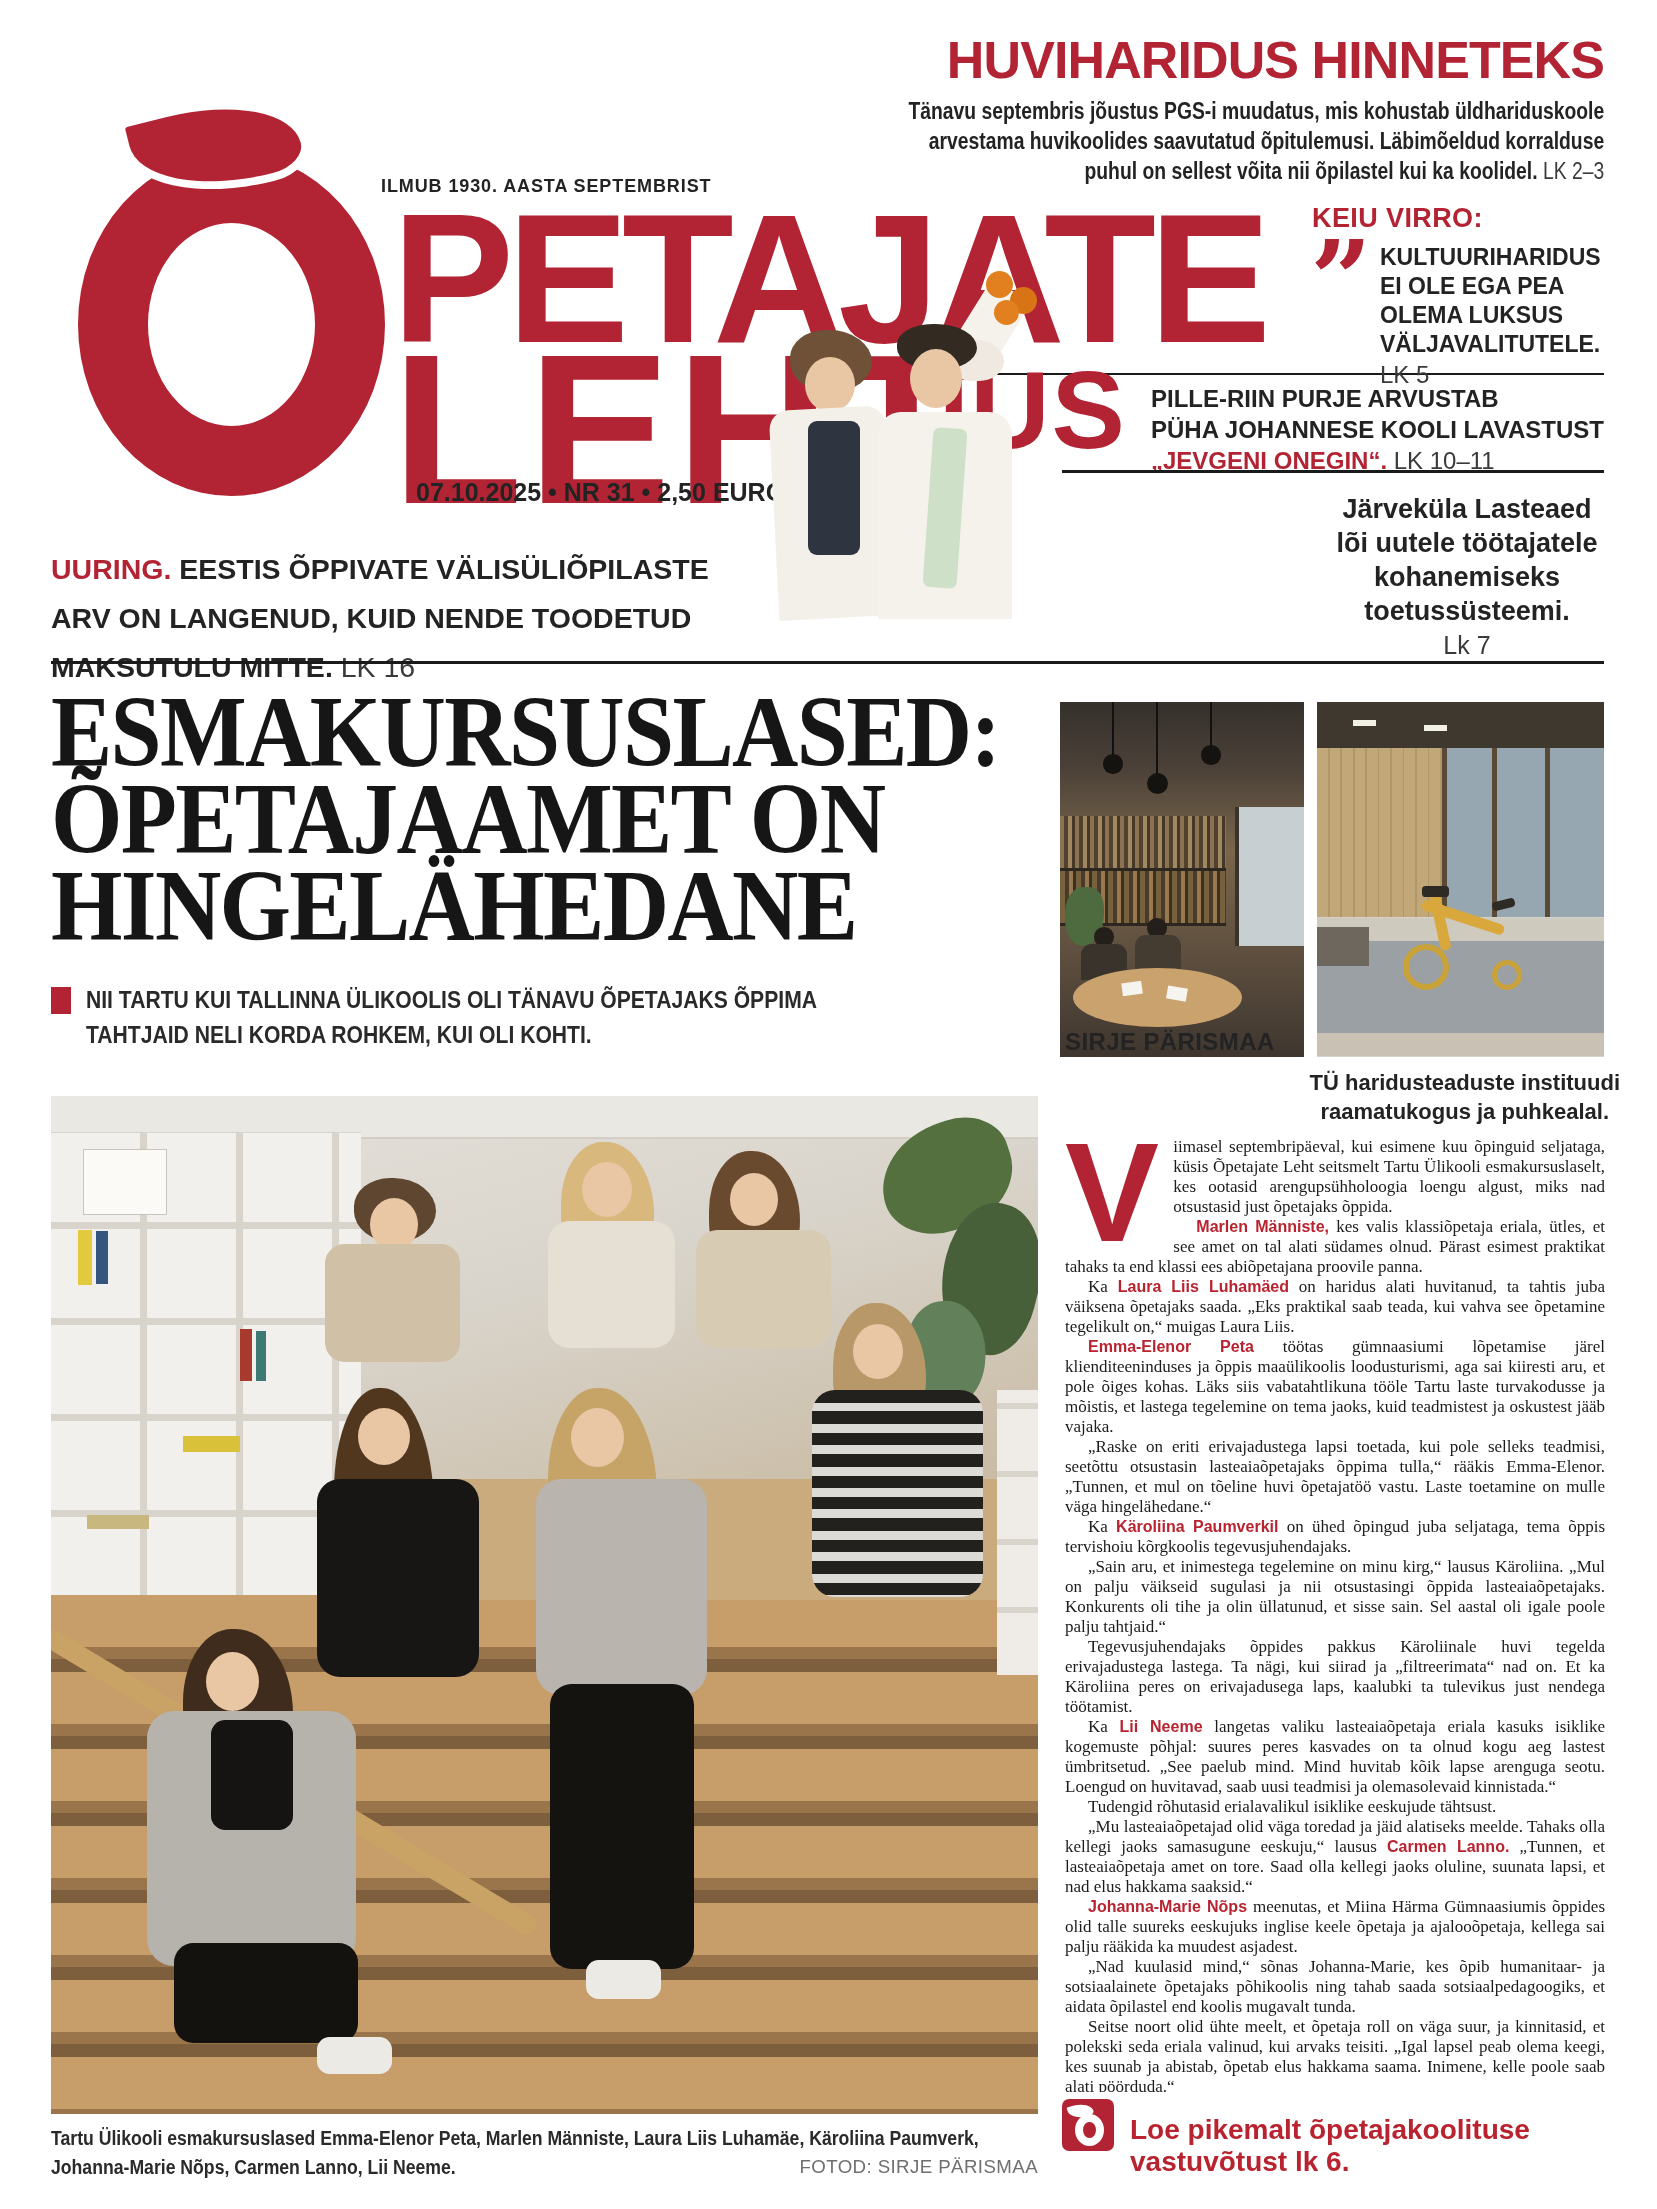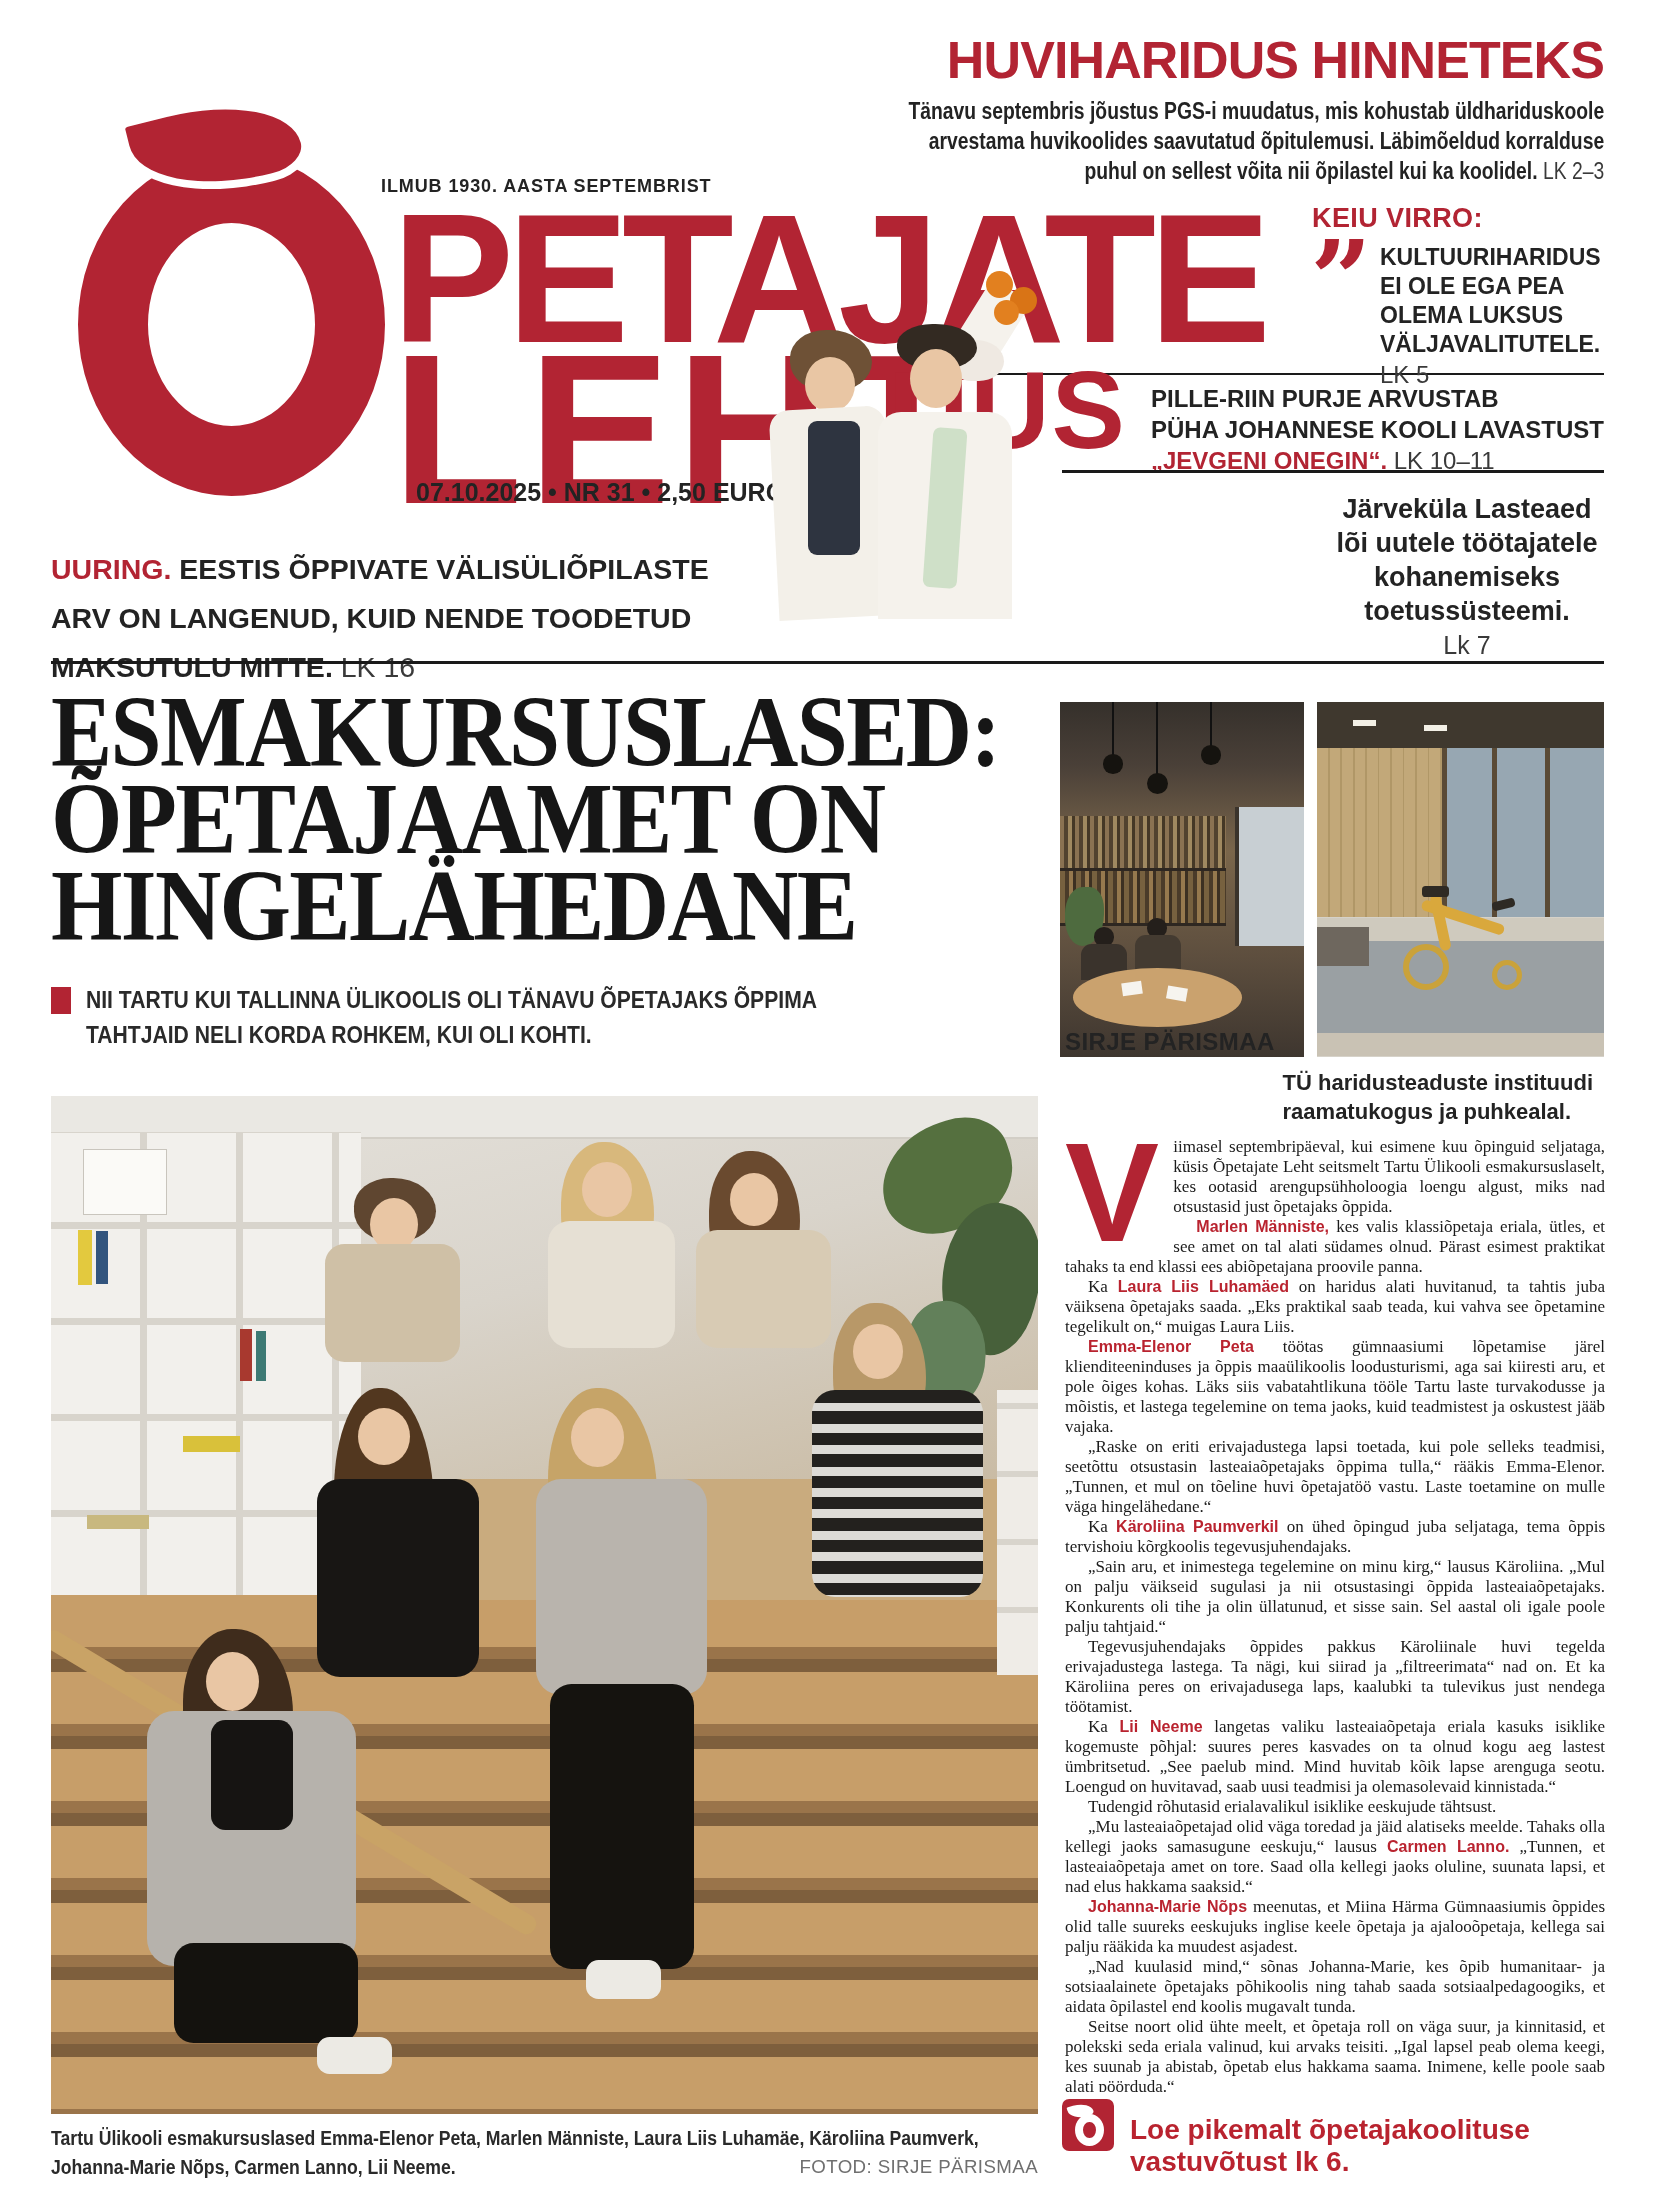--- a/index.html
+++ b/index.html
@@ -64,21 +64,21 @@
       font-size:102px;line-height:87px;color:#161616;transform:scaleX(.9);transform-origin:left top;
       letter-spacing:-1.8px;}
   .sfsq{position:absolute;left:51px;top:987px;width:19.6px;height:27px;background:#b22433;}
   .sf{position:absolute;left:86px;top:982px;font-size:24px;font-weight:700;line-height:35px;
       color:#2a2a2a;transform:scaleX(.88);transform-origin:left top;}
 
   
   .photoA{position:absolute;left:1060px;top:702px;width:244px;height:355px;overflow:hidden;
           background:linear-gradient(180deg,#35302b 0%,#4a4038 18%,#7a664b 42%,#5d4e3e 72%,#3e362f 100%);}
   .photoB{position:absolute;left:1317px;top:702px;width:287px;height:355px;overflow:hidden;background:#d6d2c9;}
-  .scap{position:absolute;right:64px;top:1068px;text-align:left;font-size:22px;font-weight:700;
+  .scap{position:absolute;right:37px;top:1068px;text-align:center;font-size:22px;font-weight:700;
         line-height:29px;color:#232323;}
   .mainphoto{position:absolute;left:51px;top:1096px;width:987px;height:1018px;overflow:hidden;
              background:linear-gradient(165deg,#e6e3dd 0%,#d9d4cb 25%,#c6b69c 55%,#9c7c52 82%,#7c5f3e 100%);}
   .mcap{position:absolute;left:51px;top:2124px;font-size:19.6px;font-weight:700;line-height:29px;
         color:#2a2a2a;transform:scaleX(.9);transform-origin:left top;}
   .mcredit{position:absolute;right:619px;top:2156px;font-size:18.7px;color:#6f6f6f;letter-spacing:0.4px;}
 
   .face{background:#e9c6a4;border-radius:50%;}
   .hairb{border-radius:46% 54% 50% 50%;}
 

